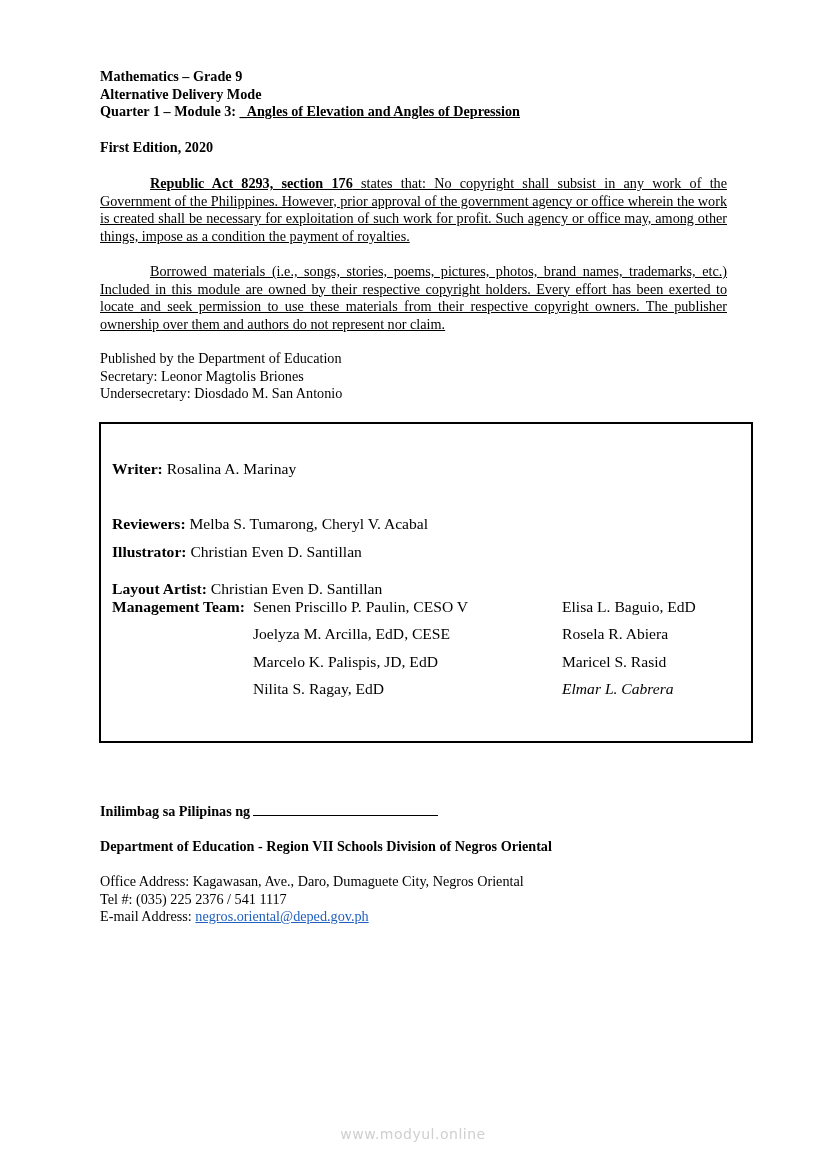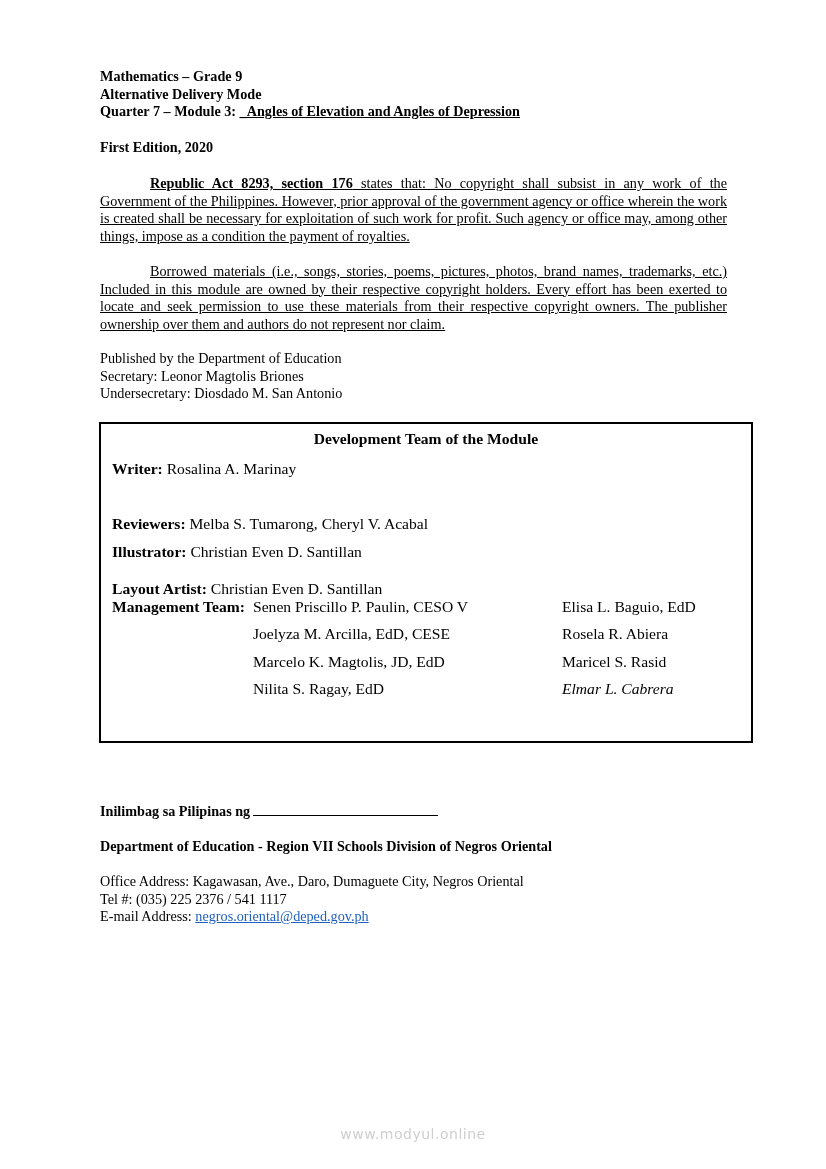--- a/index.html
+++ b/index.html
@@ -125,57 +125,56 @@
       color: #cfcfcf;
       letter-spacing: 0.5px;
     }
   </style>
 </head>
 <body>
 
 <div class="abs header-block">
   <span class="line">Mathematics – Grade 9</span>
   <span class="line">Alternative Delivery Mode</span>
-  <span class="line"><span>Quarter 7 – Module 3: </span><span class="title-underlined">_Angles of Elevation and Angles of Depression</span></span>
+  <span class="line"><span>Quarter 1 – Module 3: </span><span class="title-underlined">_Angles of Elevation and Angles of Depression</span></span>
 </div>
 
 <div class="abs edition">First Edition, 2020</div>
 
 <div class="abs para para1"><span class="indent"></span><span class="bold">Republic Act 8293, section 176</span><span> states that: No copyright shall subsist in any work of the Government of the Philippines. However, prior approval of the government agency or office wherein the work is created shall be necessary for exploitation of such work for profit. Such agency or office may, among other things, impose as a condition the payment of royalties.</span></div>
 
 <div class="abs para para2"><span class="indent"></span><span>Borrowed materials (i.e., songs, stories, poems, pictures, photos, brand names, trademarks, etc.) Included in this module are owned by their respective copyright holders. Every effort has been exerted to locate and seek permission to use these materials from their respective copyright owners. The publisher ownership over them and authors do not represent nor claim.</span></div>
 
 <div class="abs publisher">
   <span class="line">Published by the Department of Education</span>
   <span class="line">Secretary: Leonor Magtolis Briones</span>
   <span class="line">Undersecretary: Diosdado M. San Antonio</span>
 </div>
 
 <div class="abs dev-box">
-  <div class="dev-title">Development Team of the Module</div>
 
   <div class="credit" style="top:31px;text-align:center;">
     <span class="label">Writer:</span><span> Rosalina A. Marinay</span>
   </div>
   <div class="credit" style="top:86px;">
     <span class="label">Reviewers:</span><span> Melba S. Tumarong, Cheryl V. Acabal</span>
   </div>
   <div class="credit" style="top:113.5px;">
     <span class="label">Illustrator:</span><span> Christian Even D. Santillan</span>
   </div>
   <div class="credit" style="top:151px;">
     <span class="label">Layout Artist:</span><span> Christian Even D. Santillan</span>
   </div>
   <div class="credit" style="top:168.5px;">
     <span class="label">Management Team:</span>
   </div>
 
   <div class="mgmt-col1" style="top:168.5px;">Senen Priscillo P. Paulin, CESO V</div>
   <div class="mgmt-col1" style="top:196px;">Joelyza M. Arcilla, EdD, CESE</div>
-  <div class="mgmt-col1" style="top:223.5px;">Marcelo K. Magtolis, JD, EdD</div>
+  <div class="mgmt-col1" style="top:223.5px;">Marcelo K. Palispis, JD, EdD</div>
   <div class="mgmt-col1" style="top:251px;">Nilita S. Ragay, EdD</div>
 
   <div class="mgmt-col2" style="top:168.5px;">Elisa L. Baguio, EdD</div>
   <div class="mgmt-col2" style="top:196px;">Rosela R. Abiera</div>
   <div class="mgmt-col2" style="top:223.5px;">Maricel S. Rasid</div>
   <div class="mgmt-col2" style="top:251px;font-style:italic;">Elmar L. Cabrera</div>
 </div>
 
 <div class="abs printed">
   <span>Inilimbag sa Pilipinas ng</span><span class="blank"></span>

